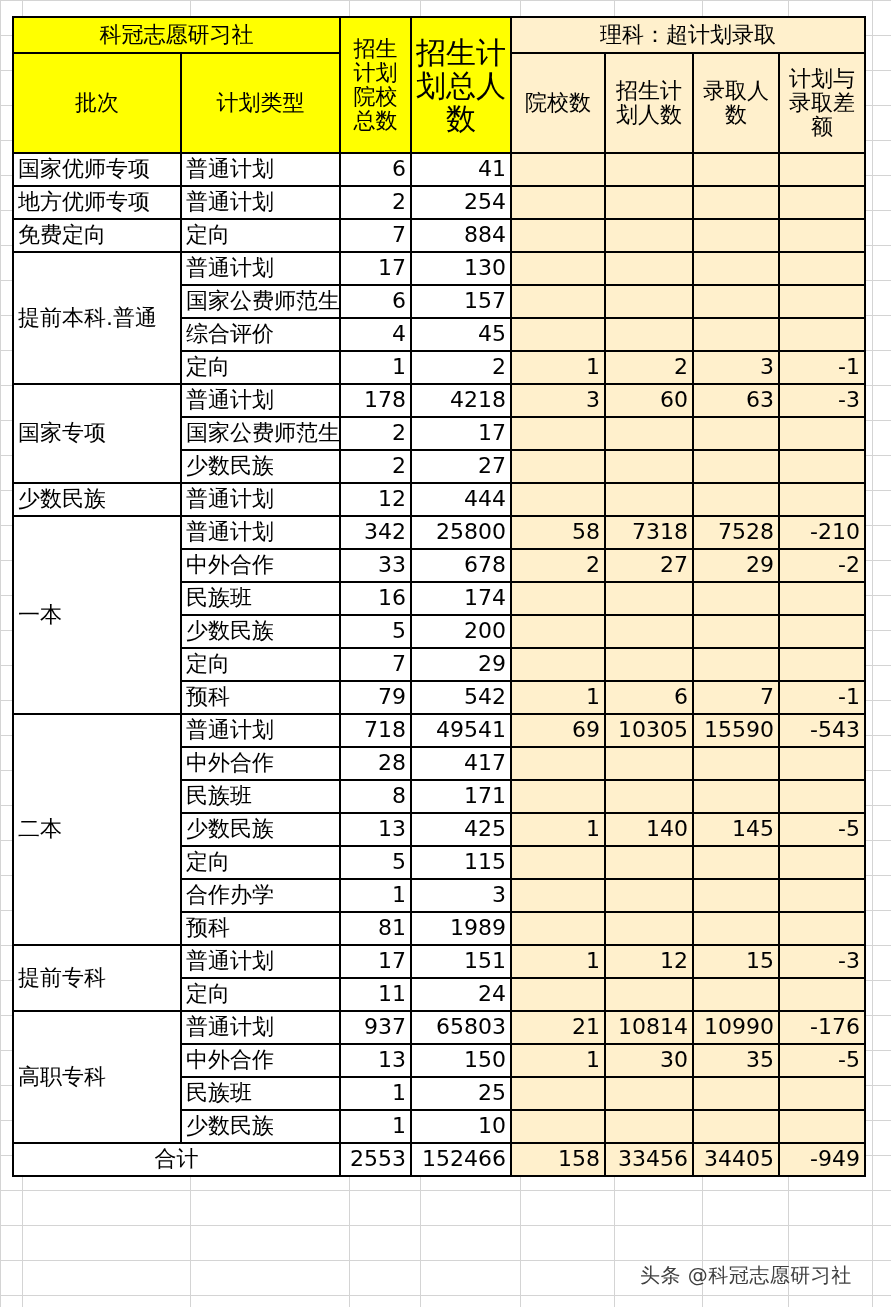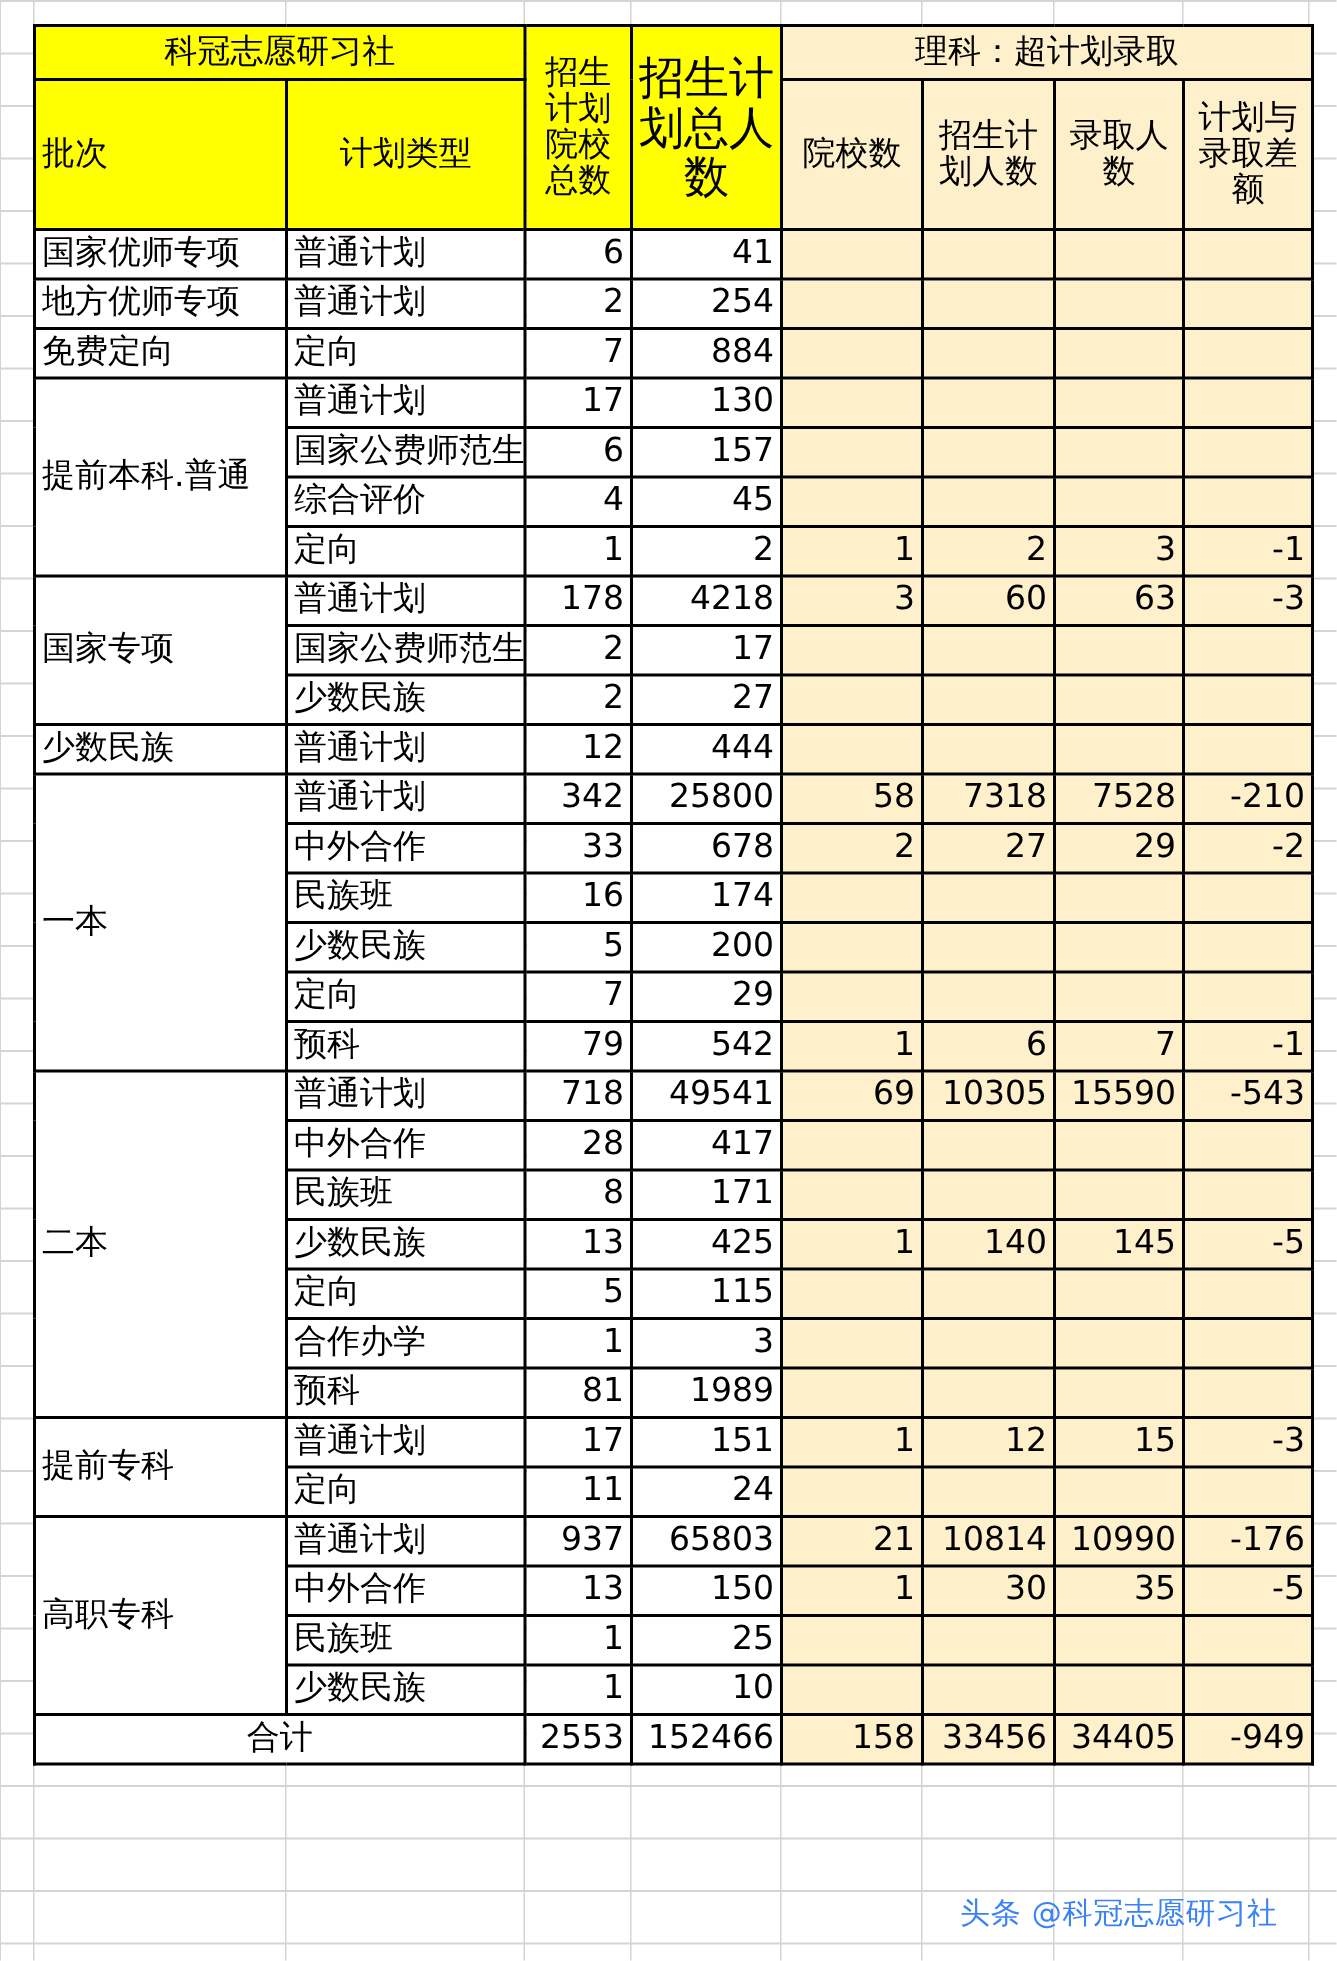--- a/index.html
+++ b/index.html
@@ -8,46 +8,46 @@
     background:#ffffff;
     font-family: "DejaVu Sans", "Liberation Sans", sans-serif;
     
     background-image:
       linear-gradient(to right, #d4d4d4 1px, transparent 1px),
       linear-gradient(to bottom, #d4d4d4 1px, transparent 1px);
     background-size: 100% 100%, 100% 35px;
   }
   .gridcols { position:absolute; top:0; bottom:0; width:1px; background:#d4d4d4; }
   table.sheet {
-    position:absolute; left:22px; top:16px;
+    position:absolute; left:12px; top:16px;
     border-collapse:collapse; table-layout:fixed;
     width:852px;
   }
   table.sheet td {
     border:2px solid #000; padding:0 4px; height:31px;
     font-size:22px; color:#000; overflow:hidden; white-space:nowrap;
     line-height:1.1;
   }
-  .yellow { background:#ffff00; }
+  .yellow { background:#ffff00;text-align:center; }
   .cream { background:#fff0cc; }
   .white { background:#ffffff; }
   .num { text-align:right; }
   .red { color:#ff0000; }
   .center { text-align:center; }
   .hdr-brand { font-size:20px; text-align:center; height:34px !important; }
   .hdr-main { font-size:24px; }
   .hdr-small { font-size:21px; text-align:center; white-space:normal !important; line-height:1.25;margin-left:20px; }
   .hdr-title { font-size:24px; text-align:center; height:34px !important;margin-left:12px; }
   .batch { font-size:21px; vertical-align:middle; }
   .batch-lg { font-size:26px; }
   .type-sm { font-size:19px; }
   .total-row td { height:40px; }
   .footer-credit {
     position:absolute; left:640px; top:1262px;
-    font-size:20px; color:#3b82f6; letter-spacing:0.5px;
+    font-size:20px; color:#404040; letter-spacing:0.5px;
   }
 </style>
 </head>
 <body>
 
 <div>
   <div class="gridcols" style="left:22px"></div>
   <div class="gridcols" style="left:190px"></div>
   <div class="gridcols" style="left:349px"></div>
   <div class="gridcols" style="left:420px"></div>

